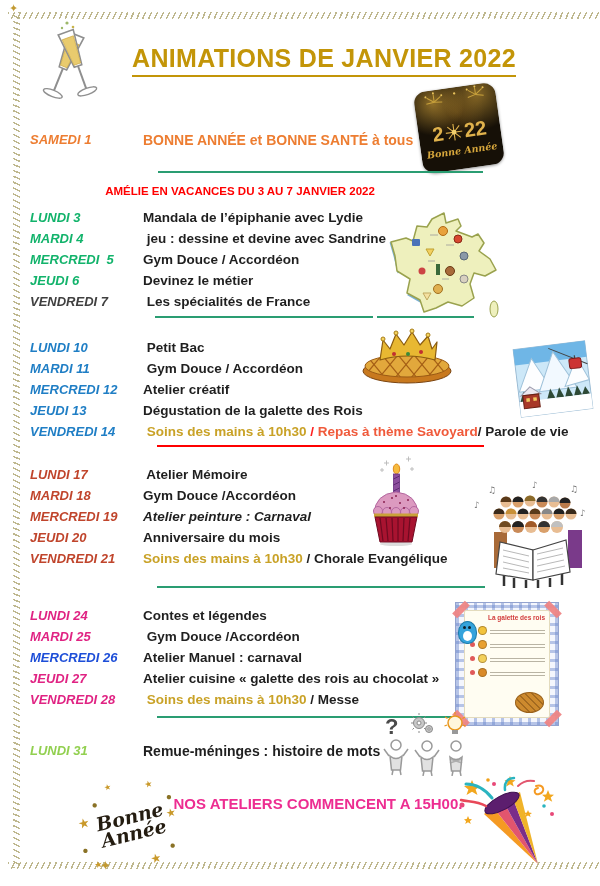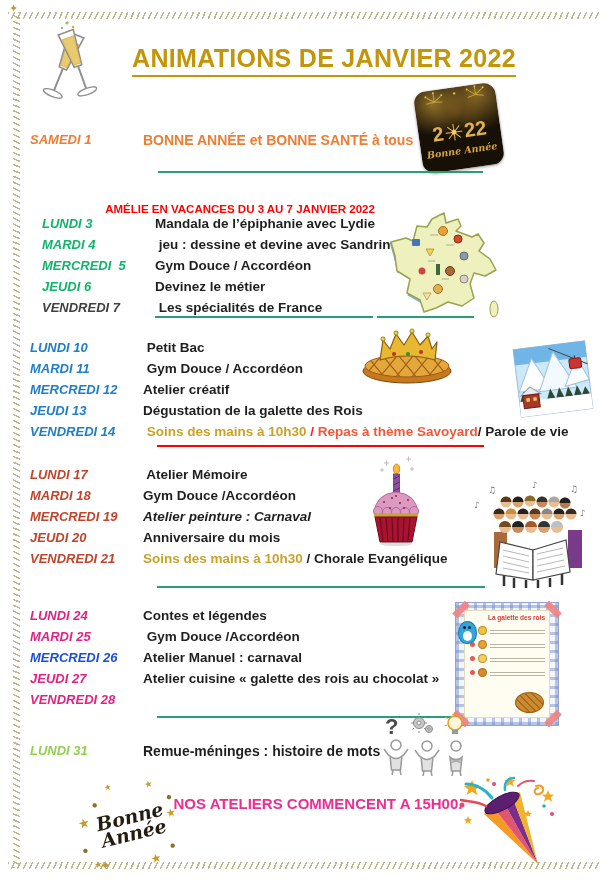--- a/index.html
+++ b/index.html
@@ -17,21 +17,21 @@
   .title{position:absolute;left:128px;top:44px;width:392px;text-align:center;font-size:25px;letter-spacing:.3px;}
   .title span{display:inline-block;border-bottom:2.5px solid currentColor;padding-bottom:2px;}
   
   .srow{position:absolute;left:30px;display:flex;align-items:flex-start;}
   .day{width:113px;font-size:13px;white-space:pre;flex:0 0 113px;font-style:italic;}
   .activity{font-size:13.5px;color:#1f1f1f;white-space:pre;}
   .week{position:absolute;left:30px;display:flex;flex-direction:column;}
   .week .row{display:flex;height:21px;align-items:flex-start;}
   .week .day{width:113px;flex:0 0 113px;}
   .sep{position:absolute;height:2px;}
-  .vacation{position:absolute;top:203px;left:0;width:480px;text-align:center;font-size:11.5px;}
+  .vacation{position:absolute;top:185px;left:0;width:480px;text-align:center;font-size:11.5px;}
   .footer-note{position:absolute;top:795px;left:18px;width:600px;text-align:center;font-size:15px;}
   
   .badge{position:absolute;left:418px;top:87px;width:82px;height:82px;border-radius:12px;
          transform:rotate(-8deg);
          background:radial-gradient(circle at 22% 16%,rgba(222,172,62,.6),transparent 34%),
                     radial-gradient(circle at 78% 12%,rgba(222,172,62,.55),transparent 38%),
                     radial-gradient(circle at 50% 30%,rgba(160,110,30,.35),transparent 40%),#161007;
          box-shadow:0 1px 3px rgba(0,0,0,.4);}
   .badge .year{position:absolute;top:33px;left:0;width:100%;display:flex;justify-content:center;align-items:center;gap:2px;
          color:#e0b24c;font-size:20px;}
@@ -151,21 +151,21 @@
 
   <div class="sep" style="top: 171px; left: 158px; width: 325px; background: rgb(42, 157, 114);"></div>
   <div class="sep" style="top: 316px; left: 155px; width: 218px; background: rgb(42, 157, 114);"></div>
   <div class="sep" style="top: 316px; left: 377px; width: 97px; background: rgb(42, 157, 114);"></div>
   <div class="sep" style="top: 445px; left: 157px; width: 327px; height: 1.6px; background: rgb(255, 0, 0);"></div>
   <div class="sep" style="top: 586px; left: 157px; width: 328px; background: rgb(42, 157, 114);"></div>
   <div class="sep" style="top: 716px; left: 157px; width: 328px; background: rgb(42, 157, 114);"></div>
 
   <div class="vacation" style="color: rgb(255, 0, 0);">AMÉLIE EN VACANCES DU 3 AU 7 JANVIER 2022</div>
 
-  <div class="week" style="top:216px;margin-left:12px;">
+  <div class="week" style="top:210px;">
       <div class="row">
         <span class="day" style="color: rgb(18, 179, 107);">LUNDI 3</span>
         <span class="activity"><span style="color: rgb(31, 31, 31);">Mandala de l’épiphanie avec Lydie</span></span>
       </div>
       <div class="row">
         <span class="day" style="color: rgb(18, 179, 107);">MARDI 4</span>
         <span class="activity"><span style="color: rgb(31, 31, 31);"> jeu : dessine et devine avec Sandrine</span></span>
       </div>
       <div class="row">
         <span class="day" style="color: rgb(18, 179, 107);">MERCREDI  5</span>
@@ -236,20 +236,21 @@
       <div class="row">
         <span class="day" style="color: #1d4ed8;">MERCREDI 26</span>
         <span class="activity"><span style="color: rgb(31, 31, 31);">Atelier Manuel : carnaval</span></span>
       </div>
       <div class="row">
         <span class="day" style="color: rgb(224, 35, 131);">JEUDI 27</span>
         <span class="activity"><span style="color: rgb(31, 31, 31);">Atelier cuisine « galette des rois au chocolat »</span></span>
       </div>
       <div class="row">
         <span class="day" style="color: rgb(224, 35, 131);">VENDREDI 28</span>
+        <span class="activity"><span style="color: rgb(201, 162, 39);"> Soins des mains à 10h30 </span><span style="color: rgb(31, 31, 31);">/ Messe</span></span>
       </div>
     </div>
 
   <svg class="art" style="left:386px;top:209px;" width="116" height="117" viewBox="0 0 116 117">
     <polyline points="13,64 9,47 5,33" fill="none" stroke="#7ab0d4" stroke-width="3"></polyline>
     <polyline points="36,93 22,85" fill="none" stroke="#7ab0d4" stroke-width="3"></polyline>
     <path d="M46,10 L58,4 L60,14 L72,10 L75,17 L70,22 L86,28 L92,25 L98,34 L93,42 L104,50 L110,61 L99,67 L88,64 L84,75 L88,89 L76,97 L62,93 L50,99 L38,103 L34,91 L21,84 L24,70 L11,62 L9,47 L5,33 L20,29 L27,32 L31,17 L41,18 Z" fill="#eef0bd" stroke="#9aa24e" stroke-width="1.5" stroke-linejoin="round"></path>
     <ellipse cx="108" cy="100" rx="4" ry="8" fill="#eef0bd" stroke="#9aa24e"></ellipse>
     <circle cx="57" cy="22" r="4.5" fill="#e8a23c" stroke="#b06a14"></circle>
     <circle cx="72" cy="30" r="4" fill="#d84830" stroke="#8a2a18"></circle>

